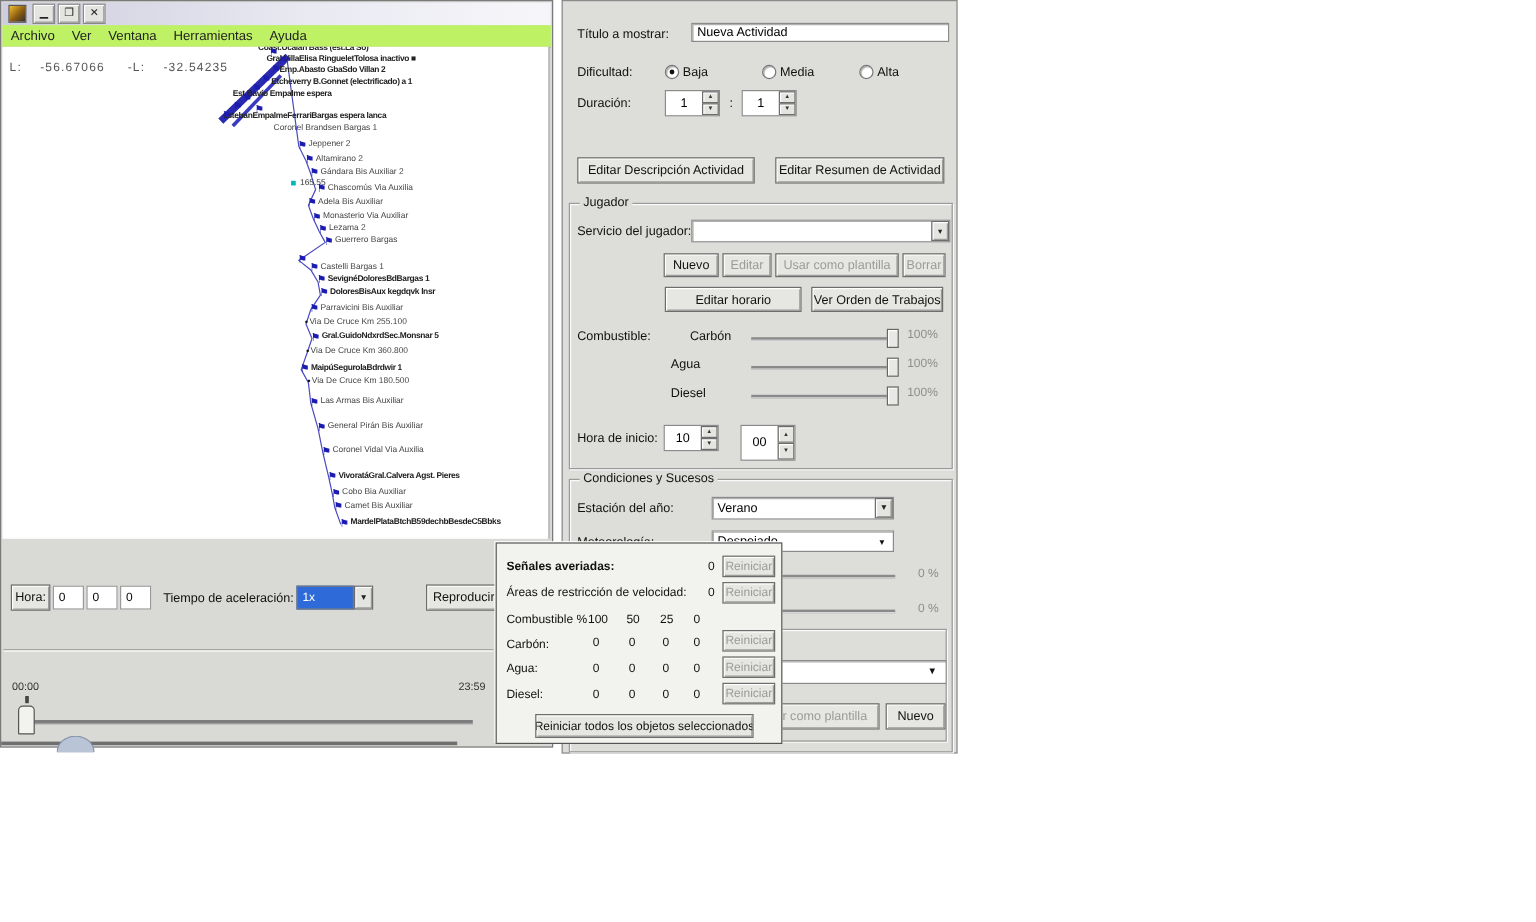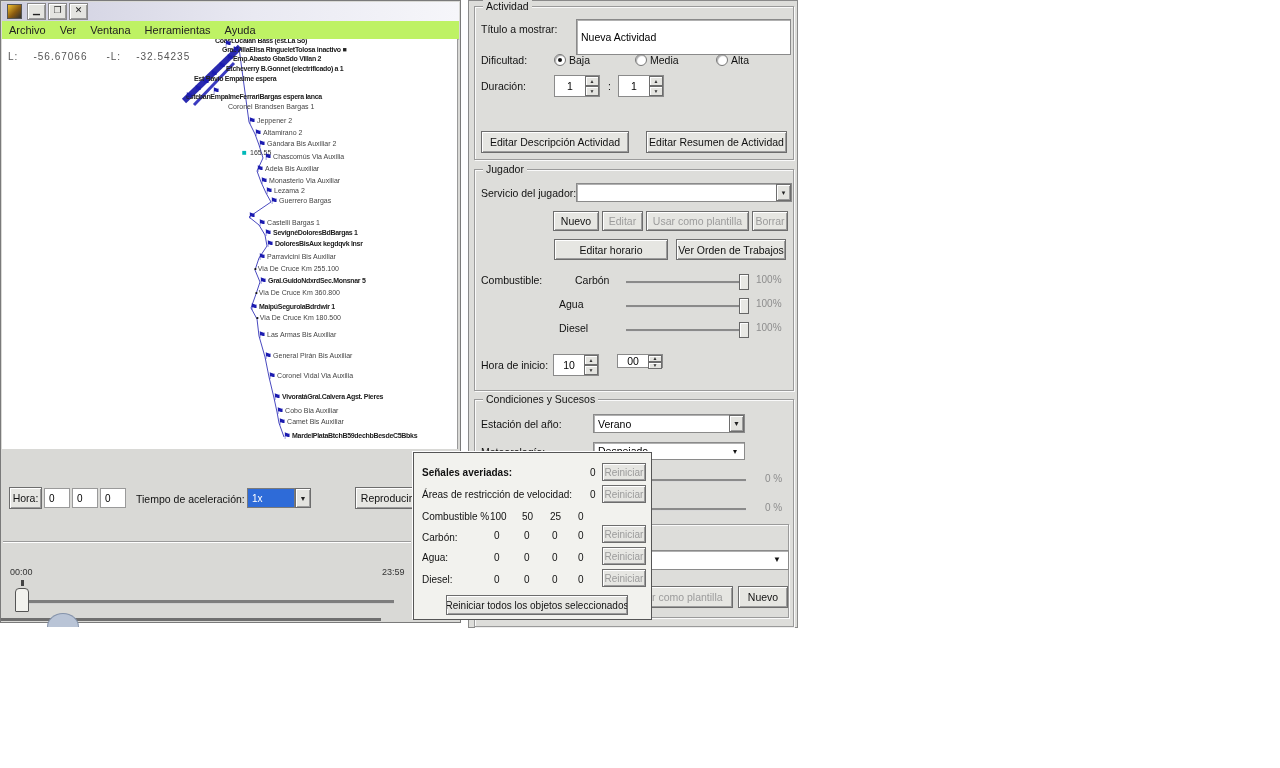--- a/index.html
+++ b/index.html
@@ -280,25 +280,22 @@
     <div class="abs slidertrack" style="left:20px;top:599px;width:373px;"></div>
     <div class="abs thumbdot" style="left:20px;top:579px;"></div>
     <div class="abs thumb" style="left:14px;top:587px;"></div>
 
     <div class="abs" style="left:0;top:617px;width:380px;height:3px;background:#6f6f6f;"></div>
   </div>
   <div class="abs bubble" style="left:47px;top:613px;width:30px;height:13px;z-index:50;"></div>
 
   <div class="abs panel">
 
-    <div class="abs grp" style="left:5px;top:5px;width:318px;height:152px;">
-      <div class="grplab">Actividad</div>
-    </div>
     <div class="abs lbl" style="left:12px;top:22px;">Título a mostrar:</div>
-    <div class="abs input" style="left:107px;top:18px;width:215px;height:36px;">Nueva Actividad</div>
+    <div class="abs input" style="left:107px;top:18px;width:215px;height:16px;">Nueva Actividad</div>
     <div class="abs lbl" style="left:12px;top:53px;">Dificultad:</div>
     <div class="abs radio sel" style="left:85px;top:53px;"></div>
     <div class="abs lbl" style="left:100px;top:53px;">Baja</div>
     <div class="abs radio" style="left:166px;top:53px;"></div>
     <div class="abs lbl" style="left:181px;top:53px;">Media</div>
     <div class="abs radio" style="left:247px;top:53px;"></div>
     <div class="abs lbl" style="left:262px;top:53px;">Alta</div>
     <div class="abs lbl" style="left:12px;top:79px;">Duración:</div>
     <div class="abs spin" style="left:85px;top:74px;width:46px;height:22px;">
       <div class="v">1</div>
@@ -346,21 +343,21 @@
     <div class="abs pct" style="left:287px;top:321px;">100%</div>
 
     <div class="abs lbl" style="left:12px;top:358px;">Hora de inicio:</div>
     <div class="abs spin" style="left:84px;top:353px;width:46px;height:22px;">
       <div class="v">10</div>
       <div class="ud">
           <div>▲</div>
           <div>▼</div>
         </div>
     </div>
-    <div class="abs spin" style="left:148px;top:353px;width:46px;height:14px;">
+    <div class="abs spin" style="left:148px;top:353px;width:46px;height:30px;">
       <div class="v">00</div>
       <div class="ud">
           <div>▲</div>
           <div>▼</div>
         </div>
     </div>
 
     <div class="abs grp" style="left:5px;top:398px;width:318px;height:226px;">
       <div class="grplab">Condiciones y Sucesos</div>
     </div>

